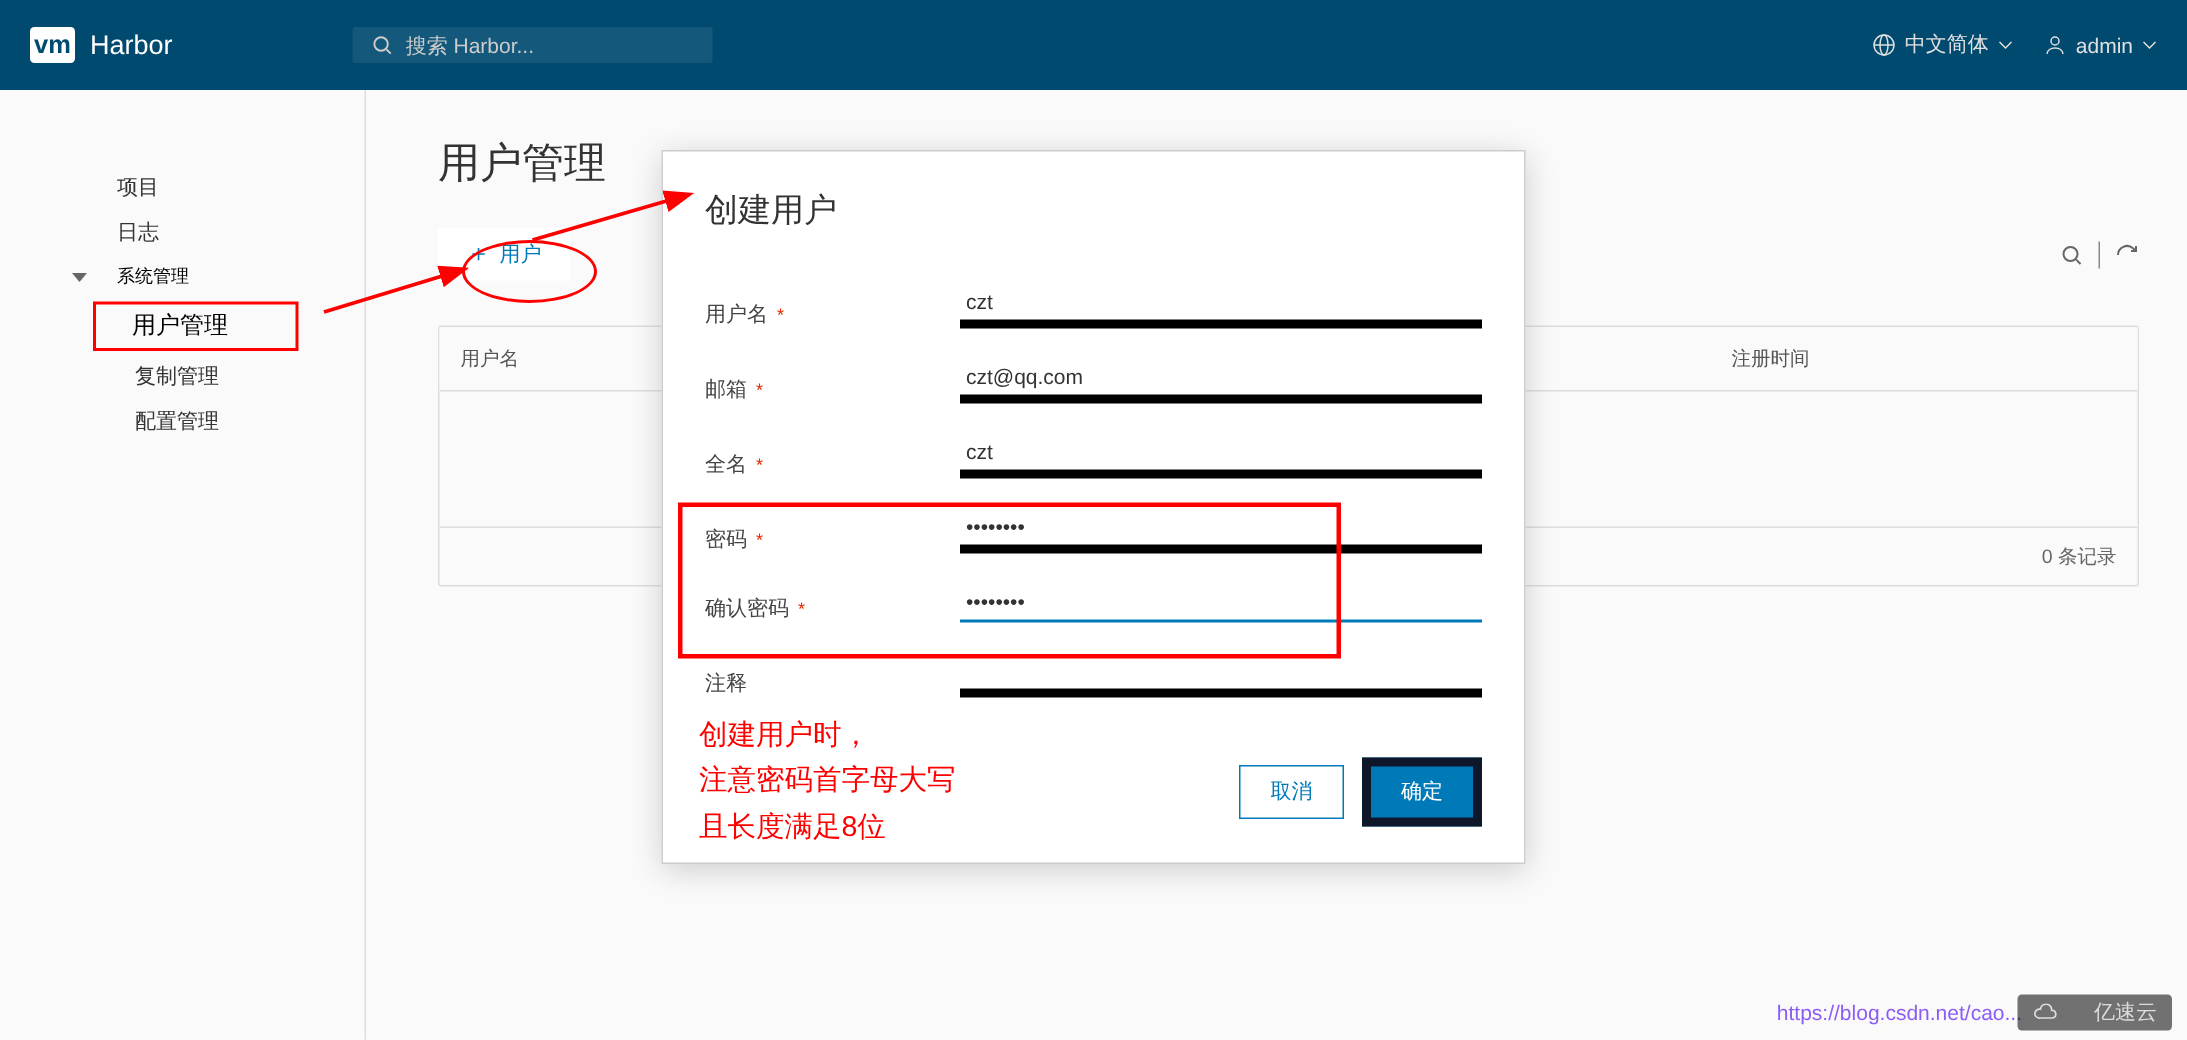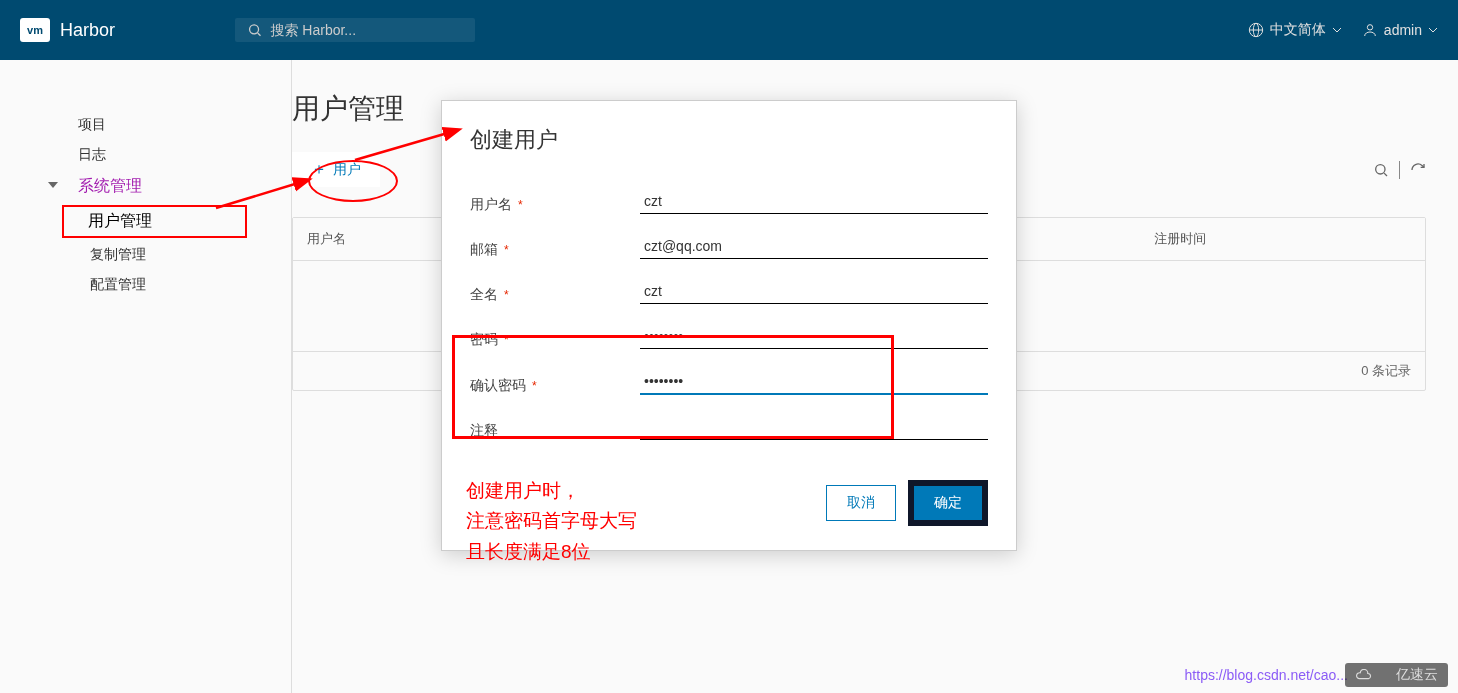--- a/index.html
+++ b/index.html
@@ -1,34 +1,34 @@
 <!DOCTYPE html>
 <html><head>
   <meta charset="utf-8">
   <style>
     * { box-sizing: border-box; margin: 0; padding: 0; }
     html, body { width: 1458px; height: 693px; font-family: -apple-system, BlinkMacSystemFont, "Segoe UI", Arial, sans-serif; background: #fafafa; overflow: hidden; }
 
     
     .header { height: 60px; background: #004a70; color: #fff; display: flex; align-items: center; padding: 0 20px; font-size: 14px; }
     .logo { display: flex; align-items: center; gap: 10px; margin-right: 120px;}
-    .logo-box { width: 30px; height: 24px; background: #fff; color: #004a70; font-size: 11px; font-weight: 700; display:flex; align-items:center; justify-content:center; border-radius:3px;}
+    .logo-box { width: 30px; height: 24px; background: #fff; color: #004a70; font-size: 17px; font-weight: 700; display:flex; align-items:center; justify-content:center; border-radius:3px;}
     .logo-text { font-size: 18px; font-weight: 400; }
     .search-bar { display:flex; align-items:flex-start; gap:8px; background: rgba(255,255,255,0.08); padding: 4px 12px; border-radius: 2px; width: 240px;}
     .search-input { background: transparent; border: none; color: #ccc; font-size: 14px; outline: none; width: 200px;}
     .search-input::placeholder { color: #ccc; }
     .header-spacer { flex: 1; }
     .header-item { display:flex; align-items:center; gap:6px; margin-left: 20px; cursor:pointer; color:#e0e0e0;}
     .icon { width:16px; height:16px; display:inline-block; }
 
     
-    .sidebar { position:absolute; left:0; top:60px; bottom:0; width:292px; background: #fafafa; border-right: 1px solid #ddd; padding-top: 50px;}
+    .sidebar { position:absolute; left:0; top:60px; bottom:0; width:244px; background: #fafafa; border-right: 1px solid #ddd; padding-top: 50px;}
     .side-item { padding: 6px 0 6px 78px; font-size: 14px; color: #333; cursor:pointer; }
     .side-item-sub { padding: 6px 0 6px 90px; font-size: 14px; color: #333; cursor:pointer;}
-    .side-group { padding: 6px 0 6px 60px; font-size: 16px; color: #a21caf; cursor:pointer; position:relative;}
+    .side-group { padding: 6px 0 6px 60px; font-size: 12px; color: #000000; cursor:pointer; position:relative;}
     .side-group::before { content:""; position:absolute; left:48px; top:12px; width:0;height:0; border-left:5px solid transparent;border-right:5px solid transparent;border-top:6px solid #666;}
     .side-active-box { margin: 2px 44px 2px 62px; border: 2px solid #ff0000; padding: 4px 0 4px 24px;}
 
     
     .main { position:absolute; left:260px; right:0; top:60px; bottom:0; padding: 30px 32px; }
     .page-title { font-size: 28px; font-weight: 300; color: #333; margin-bottom: 24px;}
     .toolbar-row { display:flex; align-items:center; margin-bottom: 30px;}
     .add-user-btn { border: 1px dashed transparent; display:flex; align-items:center; gap:6px; padding: 6px 18px; color:#0079b8; font-size:14px; background:#fff; cursor:pointer;}
     .add-user-oval { position:absolute; border:2.5px solid #ff0000; border-radius: 50%; width: 90px; height: 42px; left: 308px; top: 160px; transform: translateX(0);}
     .tool-icons { margin-left:auto; display:flex; gap:10px; color:#666; align-items:center;}
@@ -38,21 +38,21 @@
     .th2 { flex: 1;}
     .th3 { flex: 1;}
     .th4 { flex: 1;}
     .tbody { height: 90px; }
     .tfoot { border-top:1px solid #ddd; padding: 10px 14px; font-size:13px; color:#666; text-align:right;} 
     .modal { position:absolute; left:441px; top:100px; width:576px; background:#fff; border:1px solid #ccc; box-shadow:0 4px 20px rgba(0,0,0,0.18); padding: 24px 28px 24px 28px;}
     .modal-title { font-size: 22px; font-weight: 400; color:#333; margin-bottom: 36px;}
     .form-row { display:flex; align-items:flex-end; margin-bottom: 22px;}
     .form-label { width: 170px; font-size: 14px; color:#444; display:flex; align-items:center; gap:6px;}
     .req { color:#e62700; font-size:12px;}
-    .form-input { flex:1; border:none; border-bottom: 1px solid #000000; font-size: 14px; padding: 2px 4px 4px 4px; outline:none; color:#333;}
+    .form-input { flex:1; border:none; border-bottom: 6px solid #000000; font-size: 14px; padding: 2px 4px 4px 4px; outline:none; color:#333;}
     .form-input.focused { border-bottom: 2px solid #0079b8;}
     .red-box { position:absolute; border:3px solid #ff0000;}
     .modal-pwbox { left: 452px; top: 335px; width: 442px; height: 104px; }
     .modal-btns { display:flex; justify-content:flex-end; gap:12px; margin-top: 40px; align-items: center;}
     .btn-outline { border:1px solid #0079b8; background:#fff; color:#0079b8; padding:8px 20px; font-size:14px; cursor:pointer;}
     .btn-primary { border:6px solid #0f172a; background:#0079b8; color:#fff; padding:8px 20px; font-size:14px; cursor:pointer;}
 
     
     .anno { position:absolute; color:#ff0000; font-size:19px; font-weight:500; line-height:1.6;}
 

